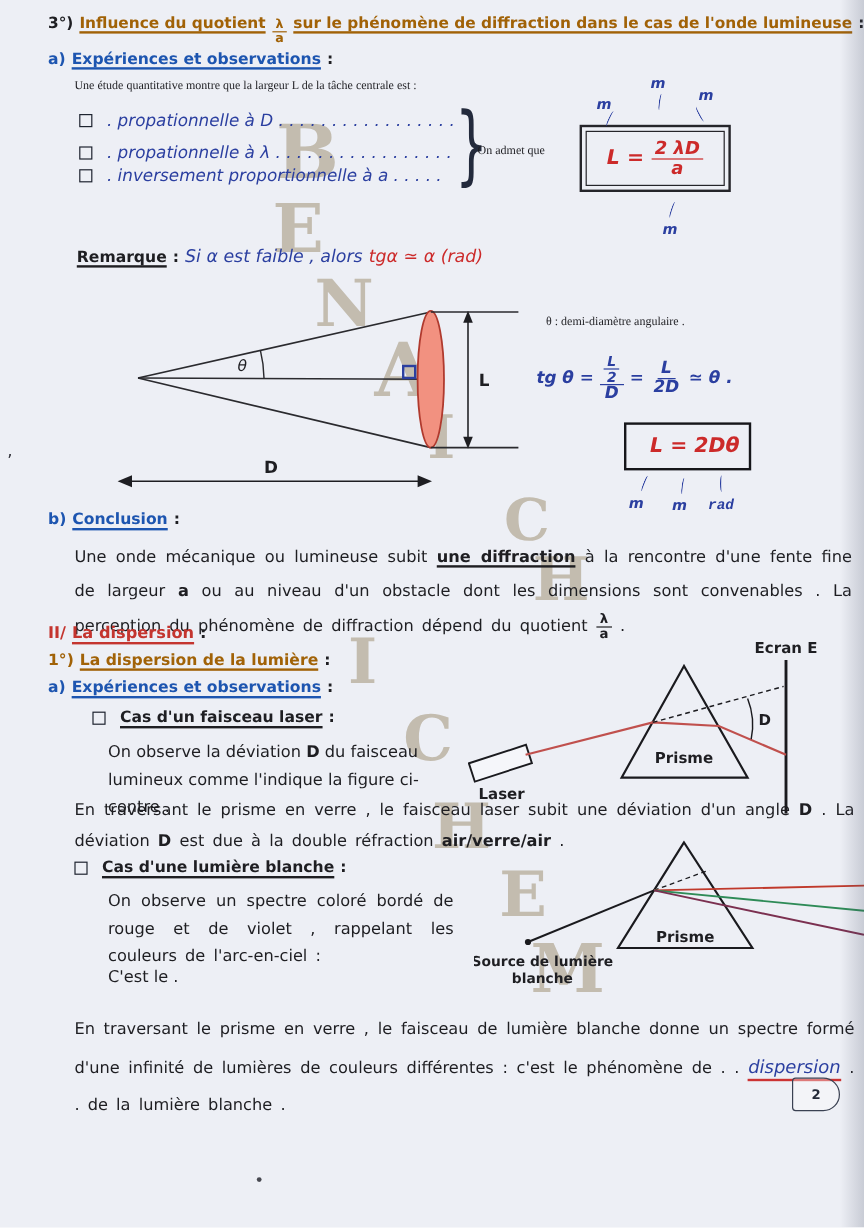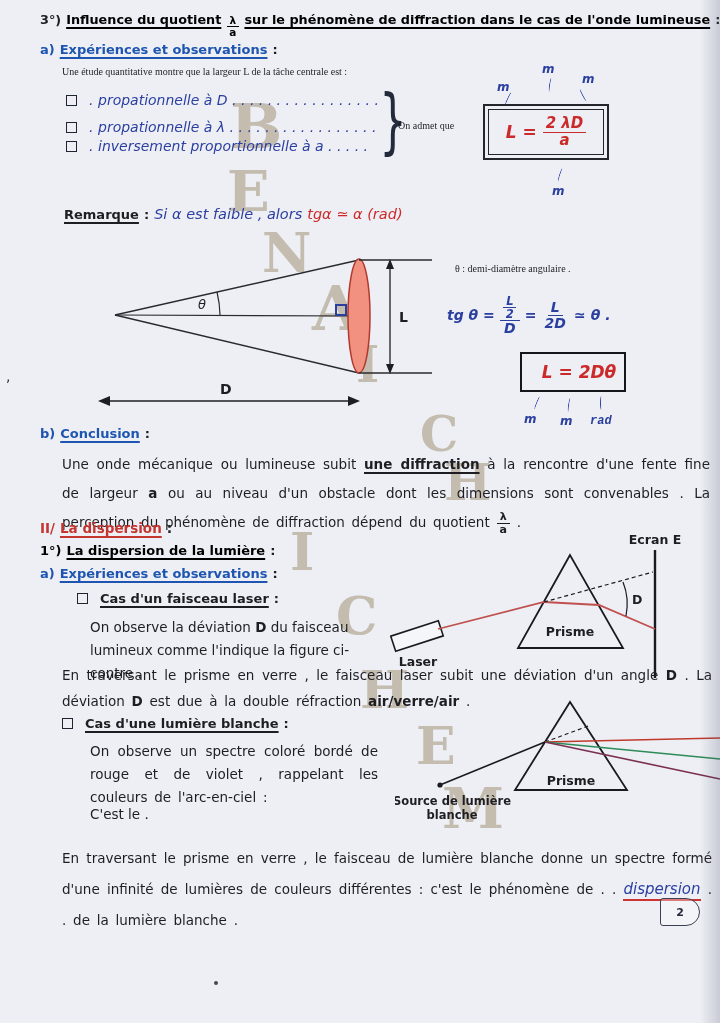--- a/index.html
+++ b/index.html
@@ -5,21 +5,21 @@
   html,body{margin:0;padding:0;}
   .page{
     position:relative; width:720px; height:1023px;
     background:#edeff5;
     font-family:"DejaVu Sans","Liberation Sans",sans-serif;
     color:#1e1e22; overflow:hidden;
   }
   .abs{position:absolute;}
   .b{font-weight:bold;}
   .u{text-decoration:underline; text-underline-offset:3px; text-decoration-thickness:1.5px;}
-  .g{color:#000000;}
+  .g{color:#a16207;}
   .bl{color:#1d55b0;}
   .rd{color:#c4352f;}
   .dark{color:#1e1e22;}
   .ink{color:#2b3fa0; font-style:italic;}
   .inkred{color:#cc2a2a; font-style:italic;}
   .t13{font-size:10px;font-family:Liberation Serif, serif;}
   .t135{font-size:13.5px;}
   .nowrap{white-space:nowrap;}
   .row{display:flex; align-items:baseline; gap:5px;}
   .frac{display:inline-flex; flex-direction:column; align-items:center; vertical-align:middle; line-height:1.05;}

